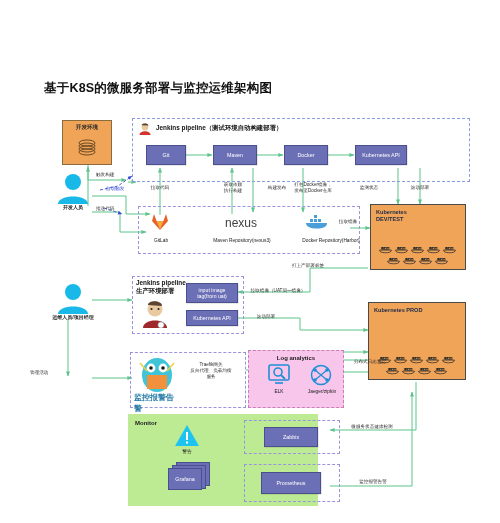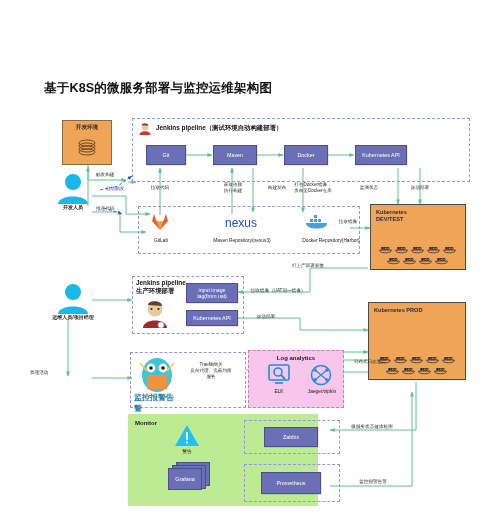--- a/index.html
+++ b/index.html
@@ -275,21 +275,21 @@
   <div class="ann blue left" style="left:106px; top:186px; width:34px;">自动触发</div>
 
   <div class="dashgroup purple" style="left:138px; top:206px; width:222px; height:48px;"></div>
 
   <svg width="18" height="18" style="position:absolute;left:151px;top:213px;">
     <path d="M9,17 L1,8 L3,1 L5.6,8 L12.4,8 L15,1 L17,8 z" fill="#e8622a"></path>
     <path d="M9,17 L5.6,8 L12.4,8 z" fill="#f5a93f"></path>
   </svg>
   <div class="cap" style="left:140px; top:238px; width:42px;">GitLab</div>
 
-  <div style="position:absolute;left:208px;top:214px;width:66px;height:18px;display:flex;align-items:center;justify-content:center;font-size:12px;color:#1d4ed8;font-family:'Liberation Sans',sans-serif;">nexus</div>
+  <div style="position:absolute;left:208px;top:214px;width:66px;height:18px;display:flex;align-items:center;justify-content:center;font-size:12px;color:#404040;font-family:'Liberation Sans',sans-serif;">nexus</div>
   <div class="cap" style="left:190px; top:238px; width:104px;">Maven Repository(nexus3)</div>
 
   <svg width="26" height="16" style="position:absolute;left:305px;top:214px;">
     <g fill="#4a9fd8">
       <rect x="5" y="5" width="3" height="3"></rect>
         <rect x="9" y="5" width="3" height="3"></rect>
       <rect x="13" y="5" width="3" height="3"></rect>
         <rect x="9" y="1" width="3" height="3"></rect>
       <path d="M1,9 L22,9 C22,13 18,14.5 12,14.5 C5,14.5 1,12.5 1,9 z"></path>
     </g>

